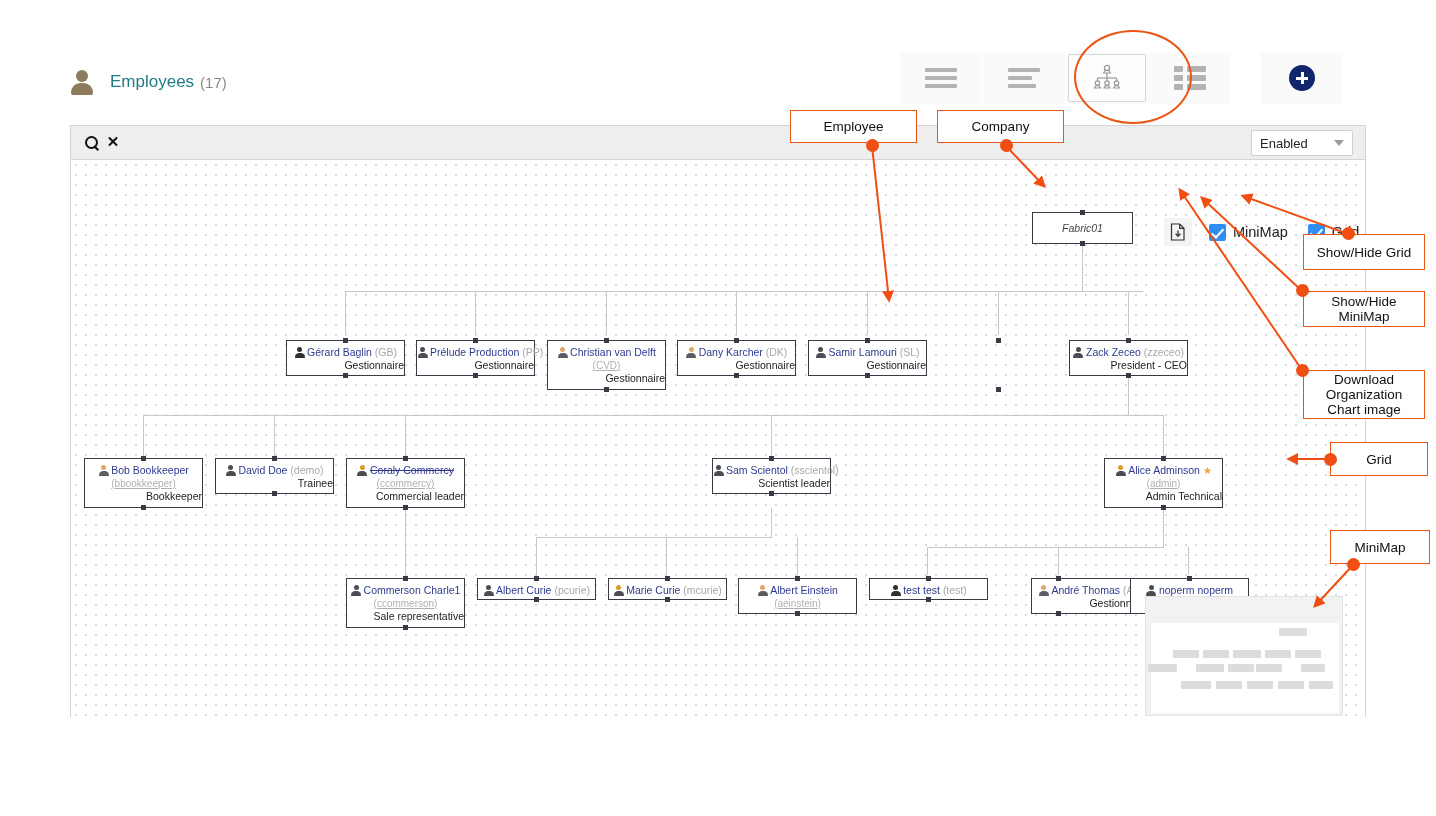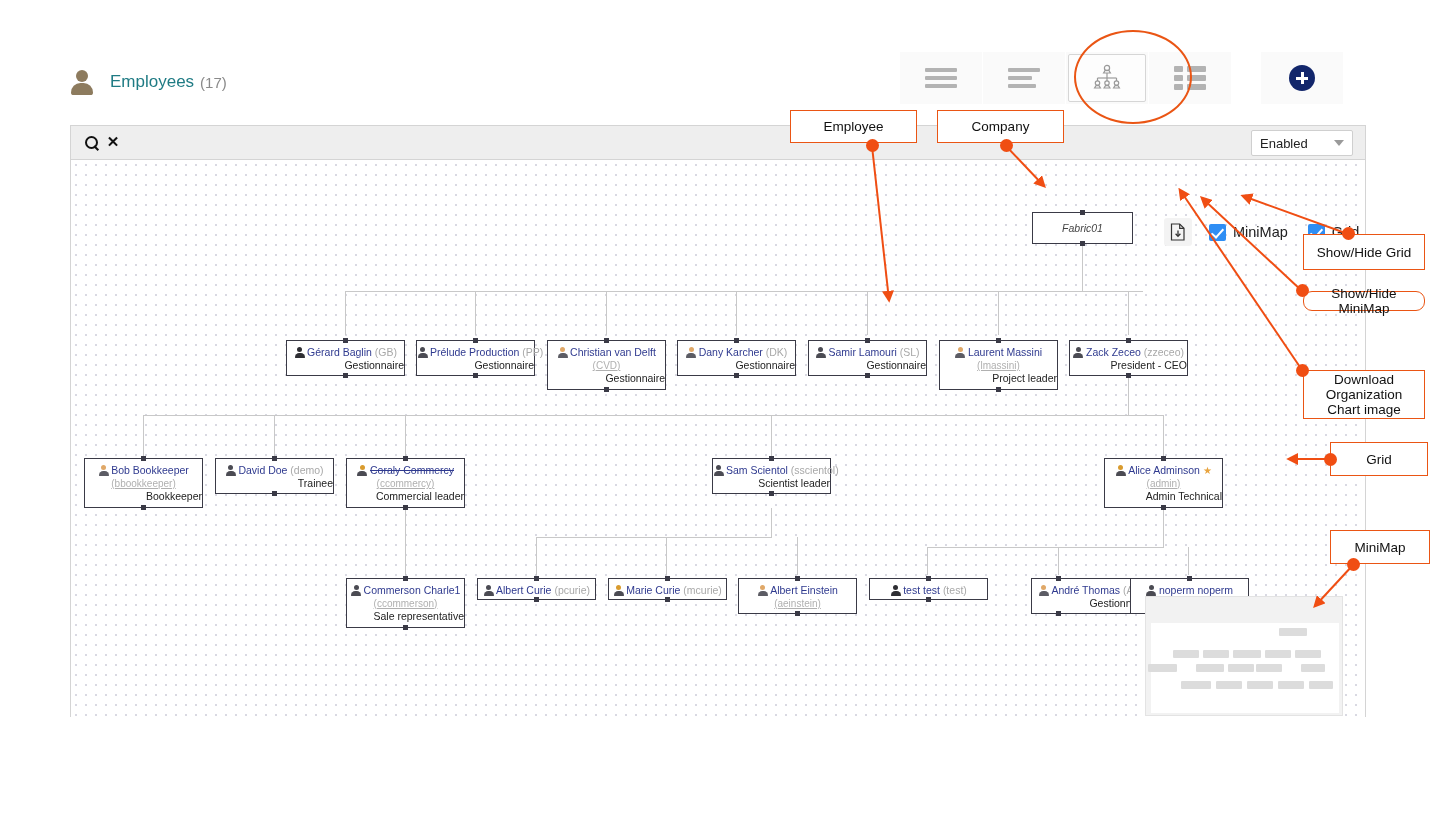--- a/index.html
+++ b/index.html
@@ -249,25 +249,20 @@
       <div class="cstub" style="left:663px; top:178px;"></div>
         <div class="cstub" style="left:663px; top:213px;"></div>
 
       <div class="node" style="left:737px; top:180px; width:119px; height:36px;">
         <div class="l1 pad"><span class="person p-grey"><span class="h"></span><span class="b"></span></span><span>Samir Lamouri</span> <span class="code">(SL)</span></div>
         <div class="l3">Gestionnaire</div>
       </div>
       <div class="cstub" style="left:794px; top:178px;"></div>
         <div class="cstub" style="left:794px; top:213px;"></div>
 
-      <div class="node" style="left:868px; top:180px; width:119px; height:50px;">
-        <div class="l1 pad"><span class="person p-tan"><span class="h"></span><span class="b"></span></span><span>Laurent Massini</span></div>
-        <div class="l2">(lmassini)</div>
-        <div class="l3">Project leader</div>
-      </div>
       <div class="cstub" style="left:925px; top:178px;"></div>
         <div class="cstub" style="left:925px; top:227px;"></div>
 
       <div class="node" style="left:998px; top:180px; width:119px; height:36px;">
         <div class="l1 pad"><span class="person p-grey"><span class="h"></span><span class="b"></span></span><span>Zack Zeceo</span> <span class="code">(zzeceo)</span></div>
         <div class="l3">President - CEO</div>
       </div>
       <div class="cstub" style="left:1055px; top:178px;"></div>
         <div class="cstub" style="left:1055px; top:213px;"></div>
 
@@ -401,21 +396,21 @@
 
   <div class="anno" style="left:790px; top:110px; width:127px; height:33px;">
     <span>Employee</span>
   </div>
   <div class="anno" style="left:937px; top:110px; width:127px; height:33px;">
     <span>Company</span>
   </div>
   <div class="anno" style="left:1303px; top:234px; width:122px; height:36px;">
     <span>Show/Hide Grid</span>
   </div>
-  <div class="anno" style="left:1303px; top:291px; width:122px; height:20px;border-radius:9px;">
+  <div class="anno" style="left:1303px; top:291px; width:122px; height:36px;">
     <span>Show/Hide MiniMap</span>
   </div>
   <div class="anno" style="left:1303px; top:370px; width:122px; height:49px;">
     <span>Download Organization Chart image</span>
   </div>
   <div class="anno" style="left:1330px; top:442px; width:98px; height:34px;">
     <span>Grid</span>
   </div>
   <div class="anno" style="left:1330px; top:530px; width:100px; height:34px;">
     <span>MiniMap</span>

